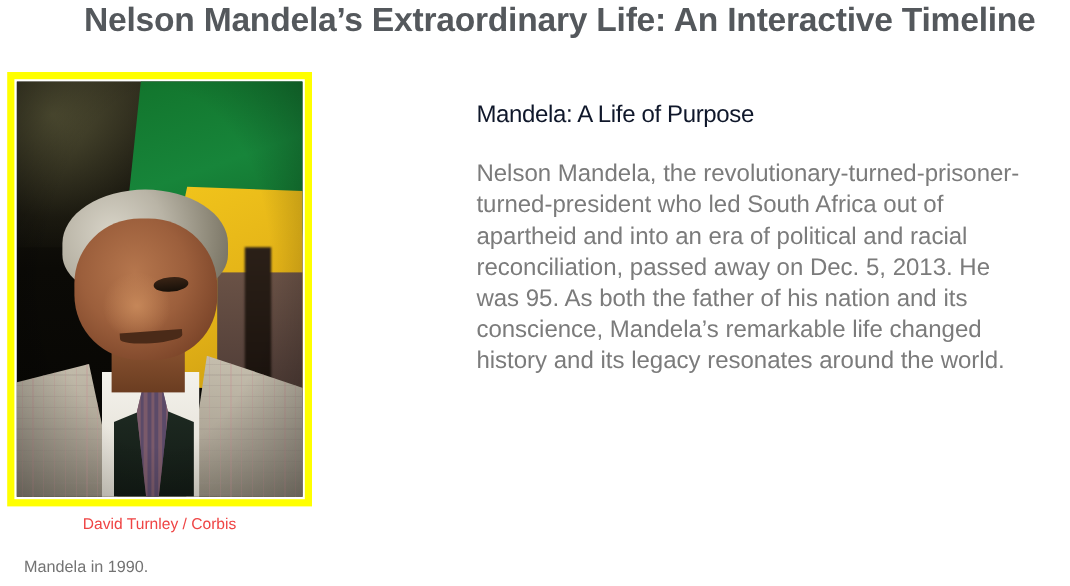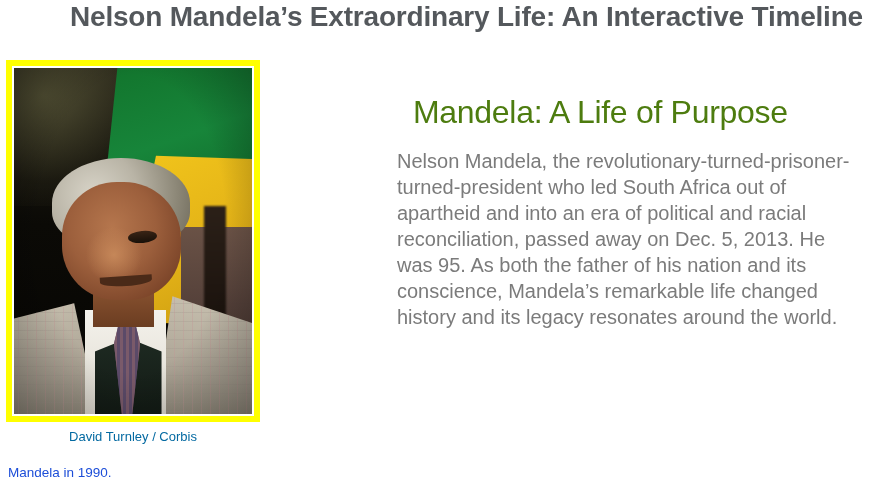--- a/index.html
+++ b/index.html
@@ -182,45 +182,45 @@
   .ph-vignette {
     left: 0; top: 0; width: 100%; height: 100%;
     background: radial-gradient(ellipse at 50% 45%, rgba(0,0,0,0) 55%, rgba(0,0,0,0.35) 100%);
   }
 
   #photo-credit {
     margin-top: 6px;
     width: 266px;
     text-align: center;
     font-size: 13px;
-    color: #0369a1;
+    color: #ef4444;
     line-height: 18px;
   }
 
   #photo-caption {
     margin-top: 18px;
-    margin-left: 8px;
+    margin-left: 20px;
     font-size: 13.5px;
-    color: #1d4ed8;
+    color: #737373;
     line-height: 18px;
   }
 
   
   #article-column {
     position: absolute;
     left: 397px;
     top: 78px;
     width: 470px;
   }
 
   #article-heading {
-    margin: 16px;
-    font-size: 32px;
+    margin: 0;
+    font-size: 20px;
     font-weight: normal;
-    color: #4d7c0f;
+    color: #0f172a;
     line-height: 36px;
     letter-spacing: -0.3px;
   }
 
   #article-body {
     margin: 18px 0 0 0;
     font-size: 20px;
     color: #7b7b7b;
     line-height: 26px;
     width: 462px;

